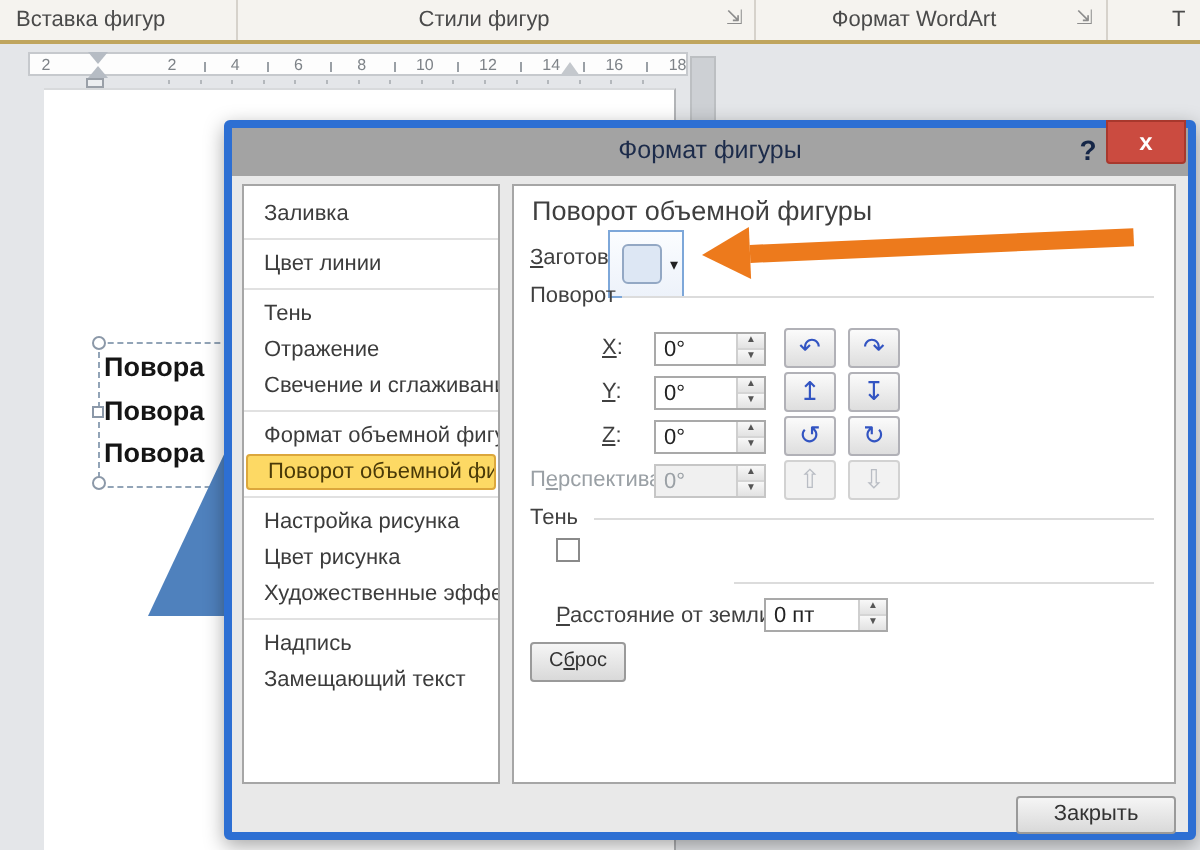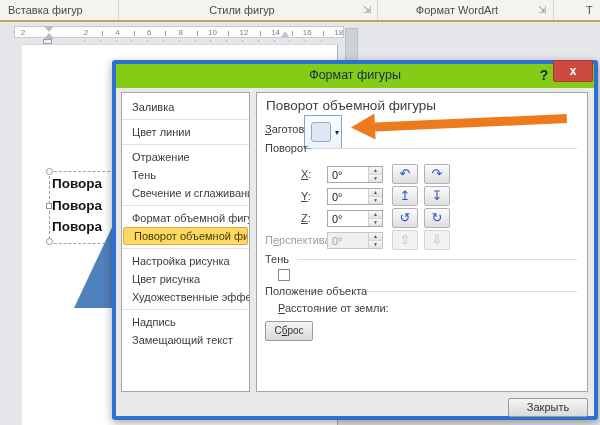--- a/index.html
+++ b/index.html
@@ -31,21 +31,21 @@
   .handle-c{position:absolute;width:7px;height:7px;border:1px solid #8b98a8;background:#fff;border-radius:50%;box-sizing:border-box;}
   .handle-s{position:absolute;width:6px;height:6px;border:1px solid #8b98a8;background:#fff;box-sizing:border-box;}
   .tblines{position:absolute;left:52px;top:173px;width:66px;}
   .tbline{font-weight:bold;font-size:13.5px;line-height:21.5px;color:#151515;white-space:nowrap;}
   .bluetri{position:absolute;left:74px;top:224px;width:76px;height:84px;background:#4f81bd;
            clip-path:polygon(52% 0,0 100%,100% 100%);}
 
   
   .dialog{position:absolute;left:112px;top:60px;width:478px;height:352px;background:#e9e9e9;
           border:4px solid #2d6fd3;border-radius:3px;box-shadow:0 3px 10px rgba(0,0,0,.35);}
-  .titlebar{position:absolute;left:0;top:0;width:478px;height:24px;background:#84cc16;}
+  .titlebar{position:absolute;left:0;top:0;width:478px;height:24px;background:#a3a3a3;}
   .dtitle{position:absolute;left:0;top:4px;width:100%;text-align:center;font-size:12.5px;color:#1c2b4a;}
   .helpq{position:absolute;left:420px;top:3px;font-size:14px;font-weight:bold;color:#152647;width:16px;text-align:center;cursor:default;}
   .closebtn{position:absolute;top:-4px;right:1px;width:40px;height:22px;background:#cb4b40;border:1px solid #a8382d;
             border-radius:0 0 2px 2px;color:#fff;font-size:12px;font-weight:bold;text-align:center;line-height:20px;box-sizing:border-box;}
   .panel{position:absolute;background:#fff;border:1px solid #a6a6a6;box-sizing:border-box;}
   .sidebar{left:5px;top:28px;width:129px;height:300px;padding-top:5px;}
   .rightpanel{left:140px;top:28px;width:332px;height:300px;}
   .sideitem{height:18px;line-height:18px;font-size:11px;color:#3c3c3c;padding-left:10px;white-space:nowrap;overflow:hidden;}
   .sideitem.sel{background:#fdd964;border:1px solid #dca73c;border-radius:2px;margin:0 1px;height:16px;line-height:16px;color:#4a3a08;}
   .sidesep{height:1px;background:#e1e1e1;margin:3px 0;}
@@ -146,22 +146,22 @@
       <div class="dtitle">Формат фигуры</div>
     </div>
     <div class="helpq">?</div>
     <div class="closebtn">x</div>
 
     <div class="panel sidebar" id="sidebar-list">
         <div class="sideitem">Заливка</div>
         <div class="sidesep"></div>
         <div class="sideitem">Цвет линии</div>
         <div class="sidesep"></div>
+        <div class="sideitem">Тень</div>
         <div class="sideitem">Отражение</div>
-        <div class="sideitem">Тень</div>
         <div class="sideitem">Свечение и сглаживание</div>
         <div class="sidesep"></div>
         <div class="sideitem">Формат объемной фигуры</div>
         <div class="sideitem sel">Поворот объемной фигуры</div>
         <div class="sidesep"></div>
         <div class="sideitem">Настройка рисунка</div>
         <div class="sideitem">Цвет рисунка</div>
         <div class="sideitem">Художественные эффекты</div>
         <div class="sidesep"></div>
         <div class="sideitem">Надпись</div>
@@ -231,22 +231,28 @@
             </div>
             <div class="rotbtn">⇧</div>
             <div class="rotbtn">⇩</div>
           </div>
         </div>
 
       <span class="lbl abs" style="left:8px;top:160px">Тень</span>
       <div class="secline" style="left:40px;right:10px;top:166px"></div>
       <span class="checkbox"></span>
 
-      <span class="lbl abs" style="left:8px;top:192px">Положение объекта</span>
       <div class="secline" style="left:110px;right:10px;top:198px"></div>
       <span class="lbl abs" style="left:21px;top:209px"><u>Р</u>асстояние от земли:</span>
+      <div class="spin distspin">
+        <span class="val">0 пт</span>
+        <span class="ud">
+            <span>▲</span>
+            <span>▼</span>
+          </span>
+      </div>
 
       <div class="smallbtn resetbtn">С<u>б</u>рос</div>
     </div>
 
     <div class="closebtn2">Закрыть</div>
   </div>
 </div>
 
 </body></html>

